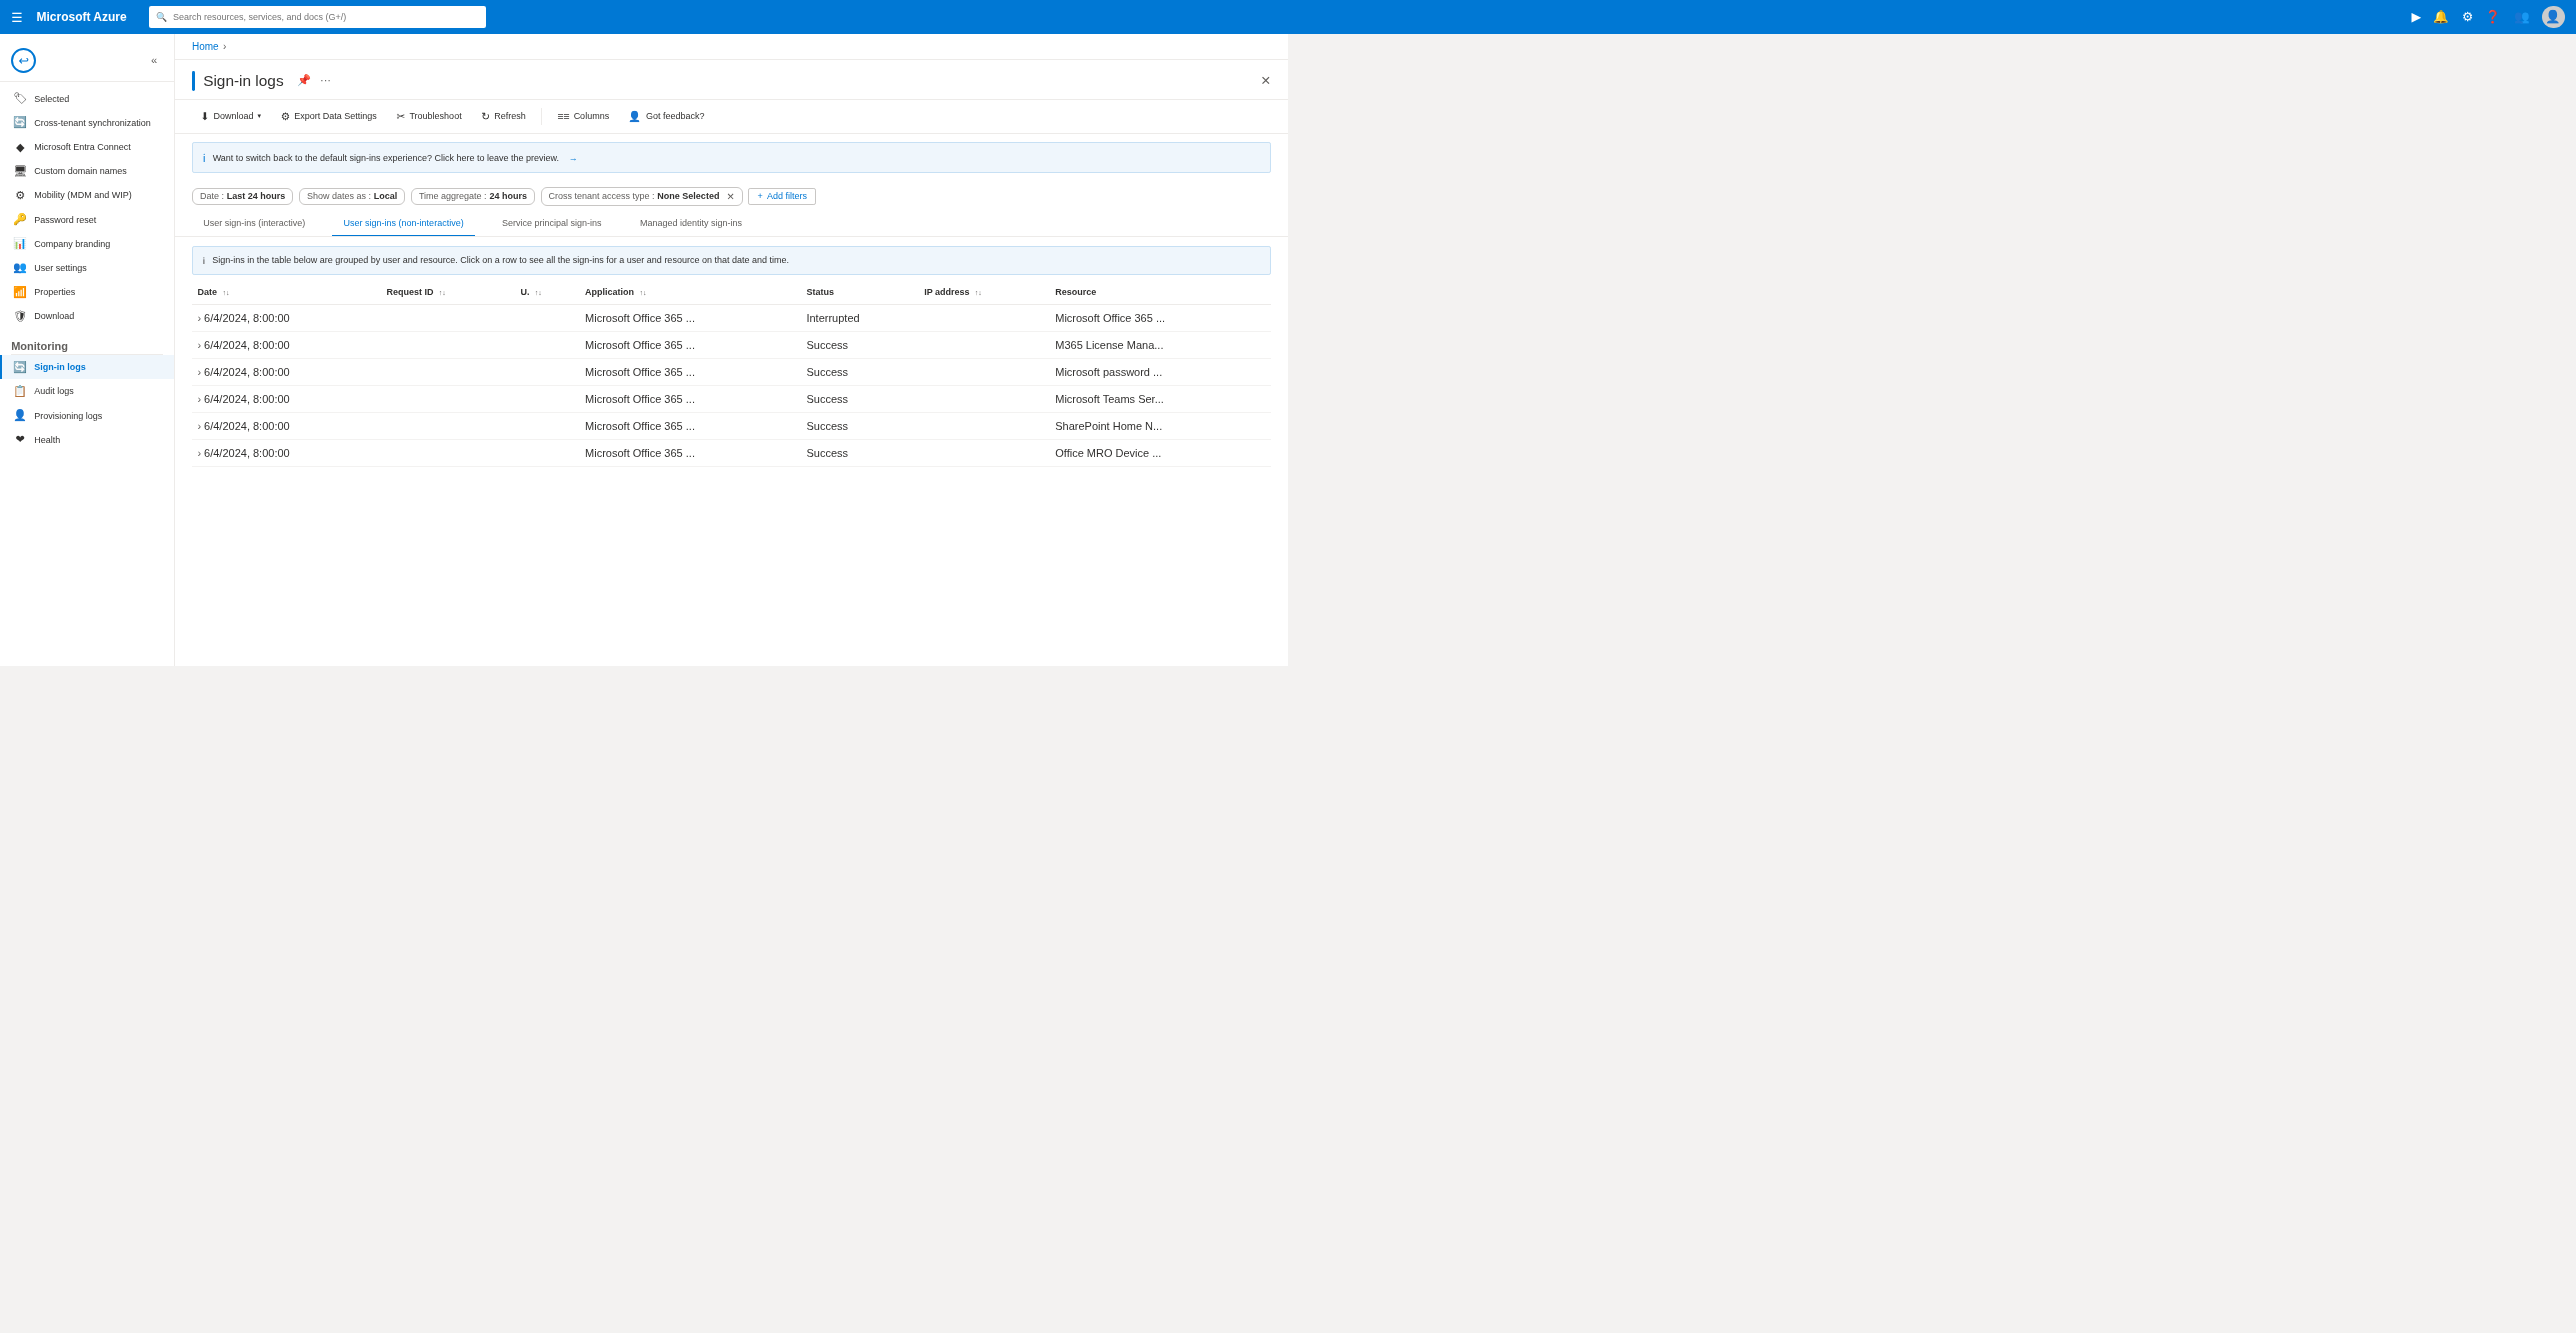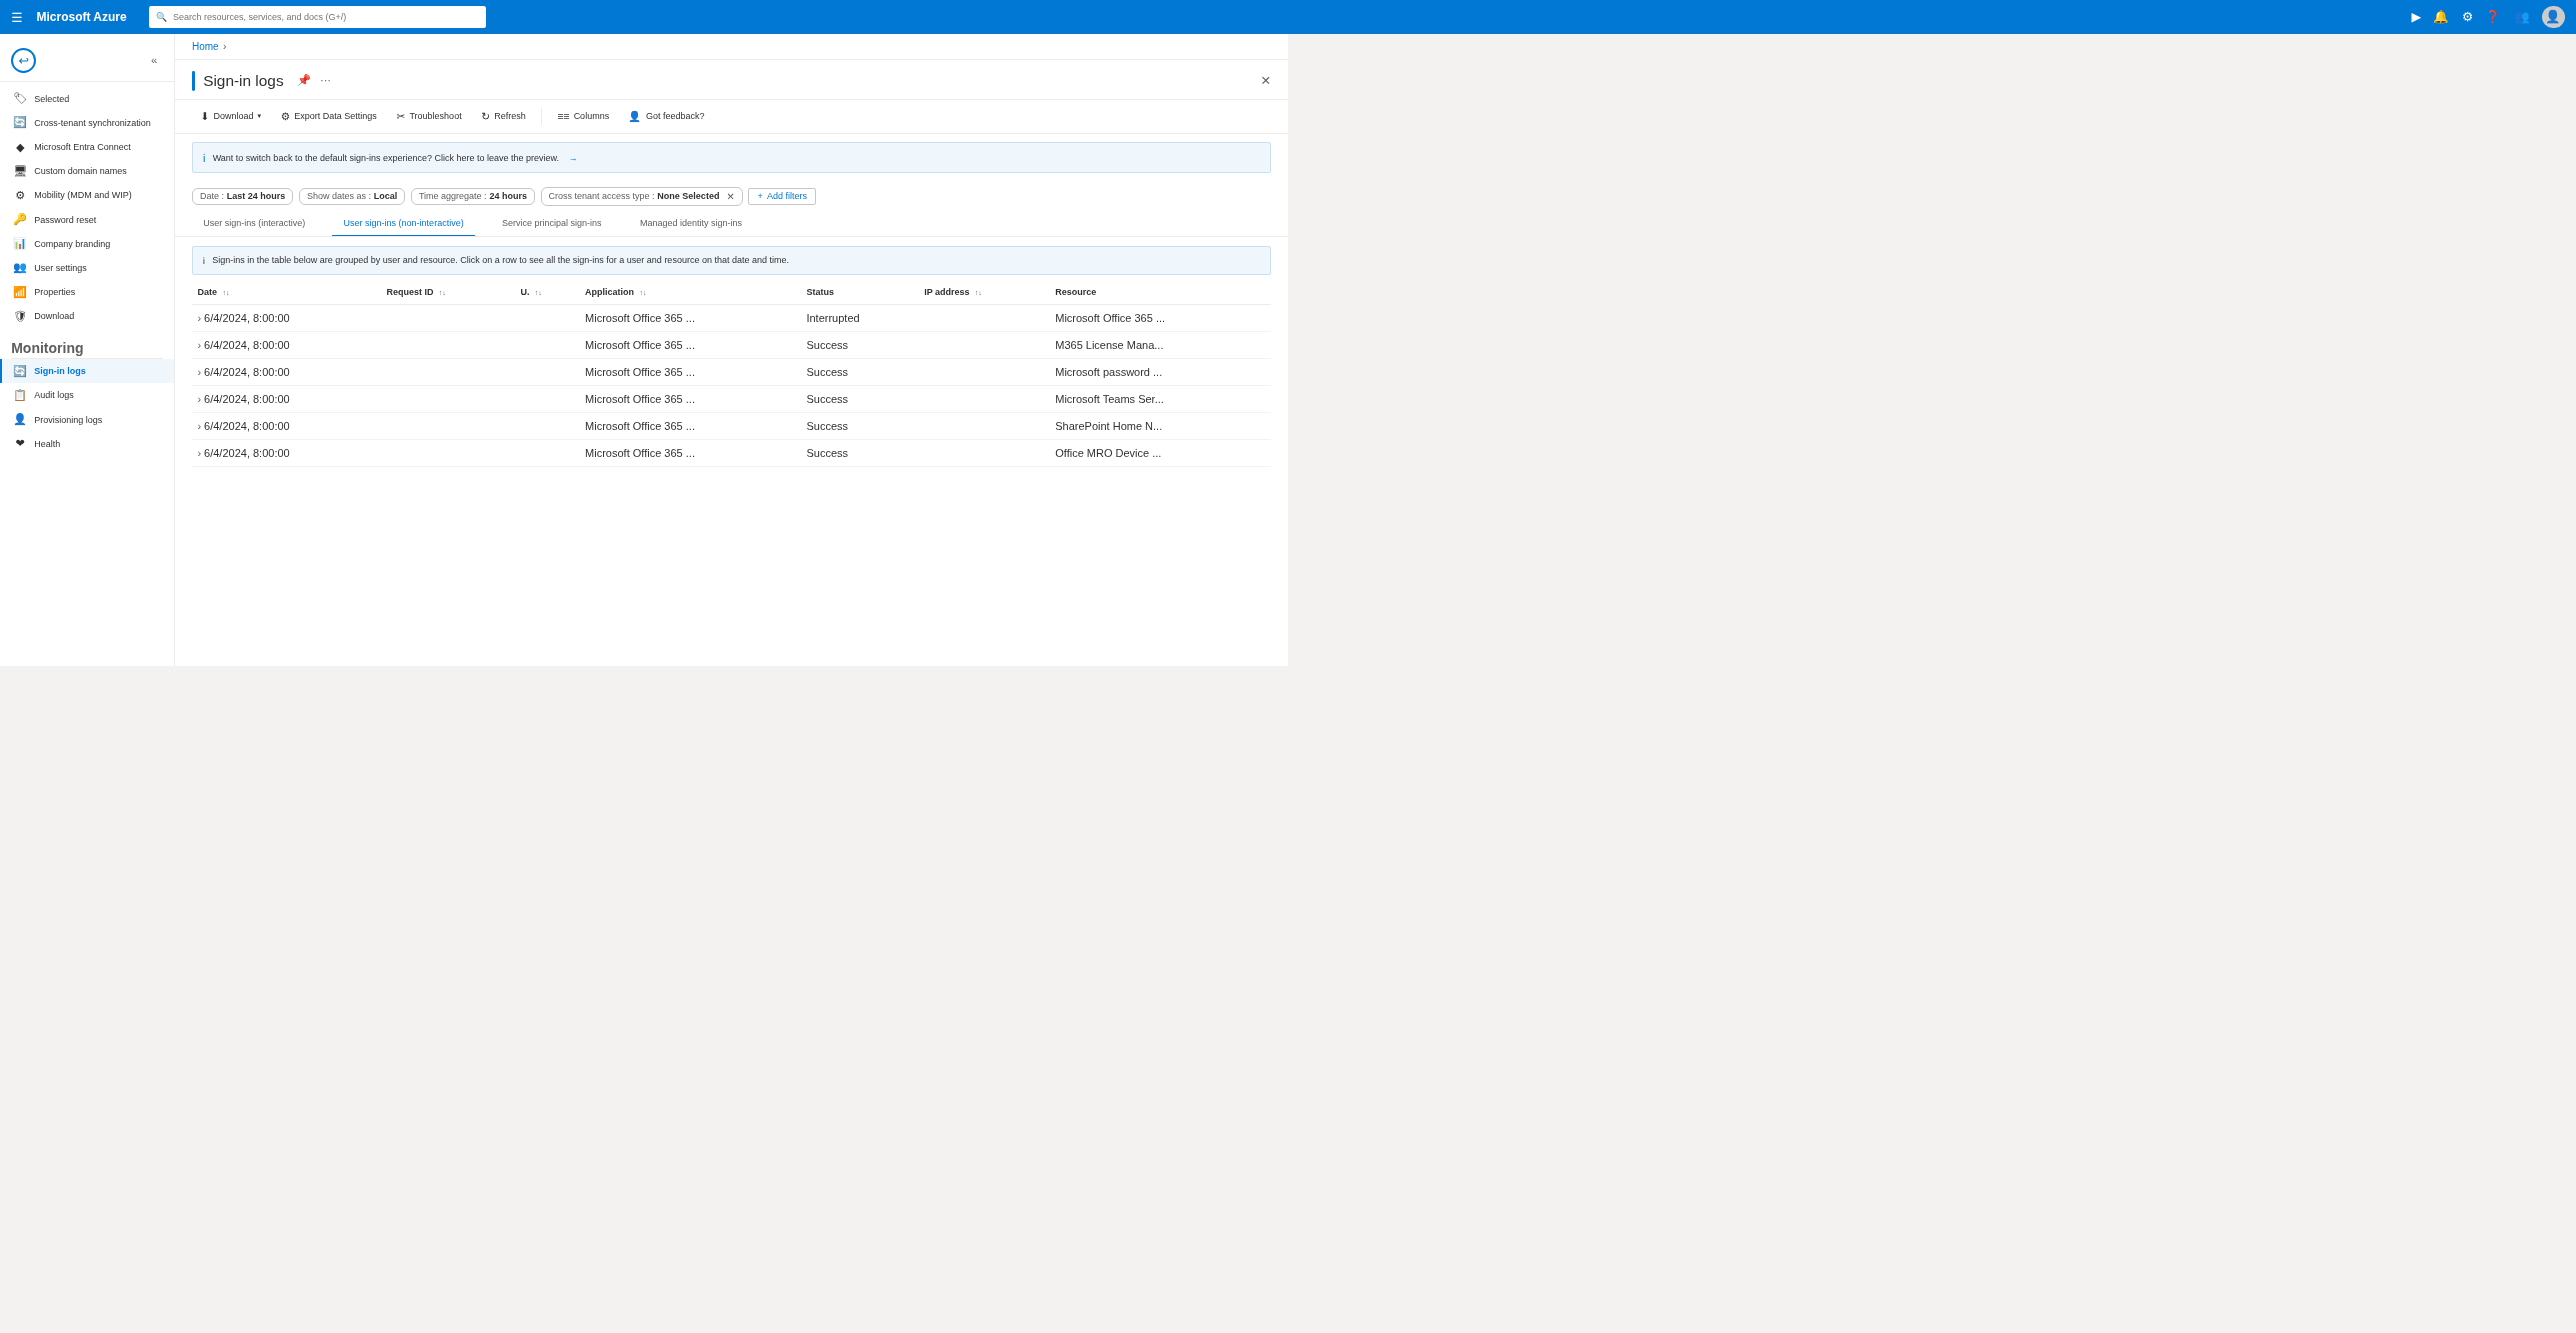--- a/index.html
+++ b/index.html
@@ -92,21 +92,21 @@
     }
     .sidebar-item.active {
       background: #eff6fc;
       border-left: 2.1px solid #0078d4;
       color: #0078d4;
       font-weight: 600;
     }
     .sidebar-item-icon { font-size: 11.2px; width: 14px; text-align: center; flex-shrink: 0; }
 
     .sidebar-section-label {
-      font-size: 14px;
+      font-size: 11px;
       font-weight: 600;
       color: #605e5c;
       padding: 11.2px 11.2px 2.8px 11.2px;
       text-transform: none;
     }
 
     .sidebar-collapse-btn {
       display: flex;
       justify-content: flex-end;
       padding: 2.8px 5.6px;

